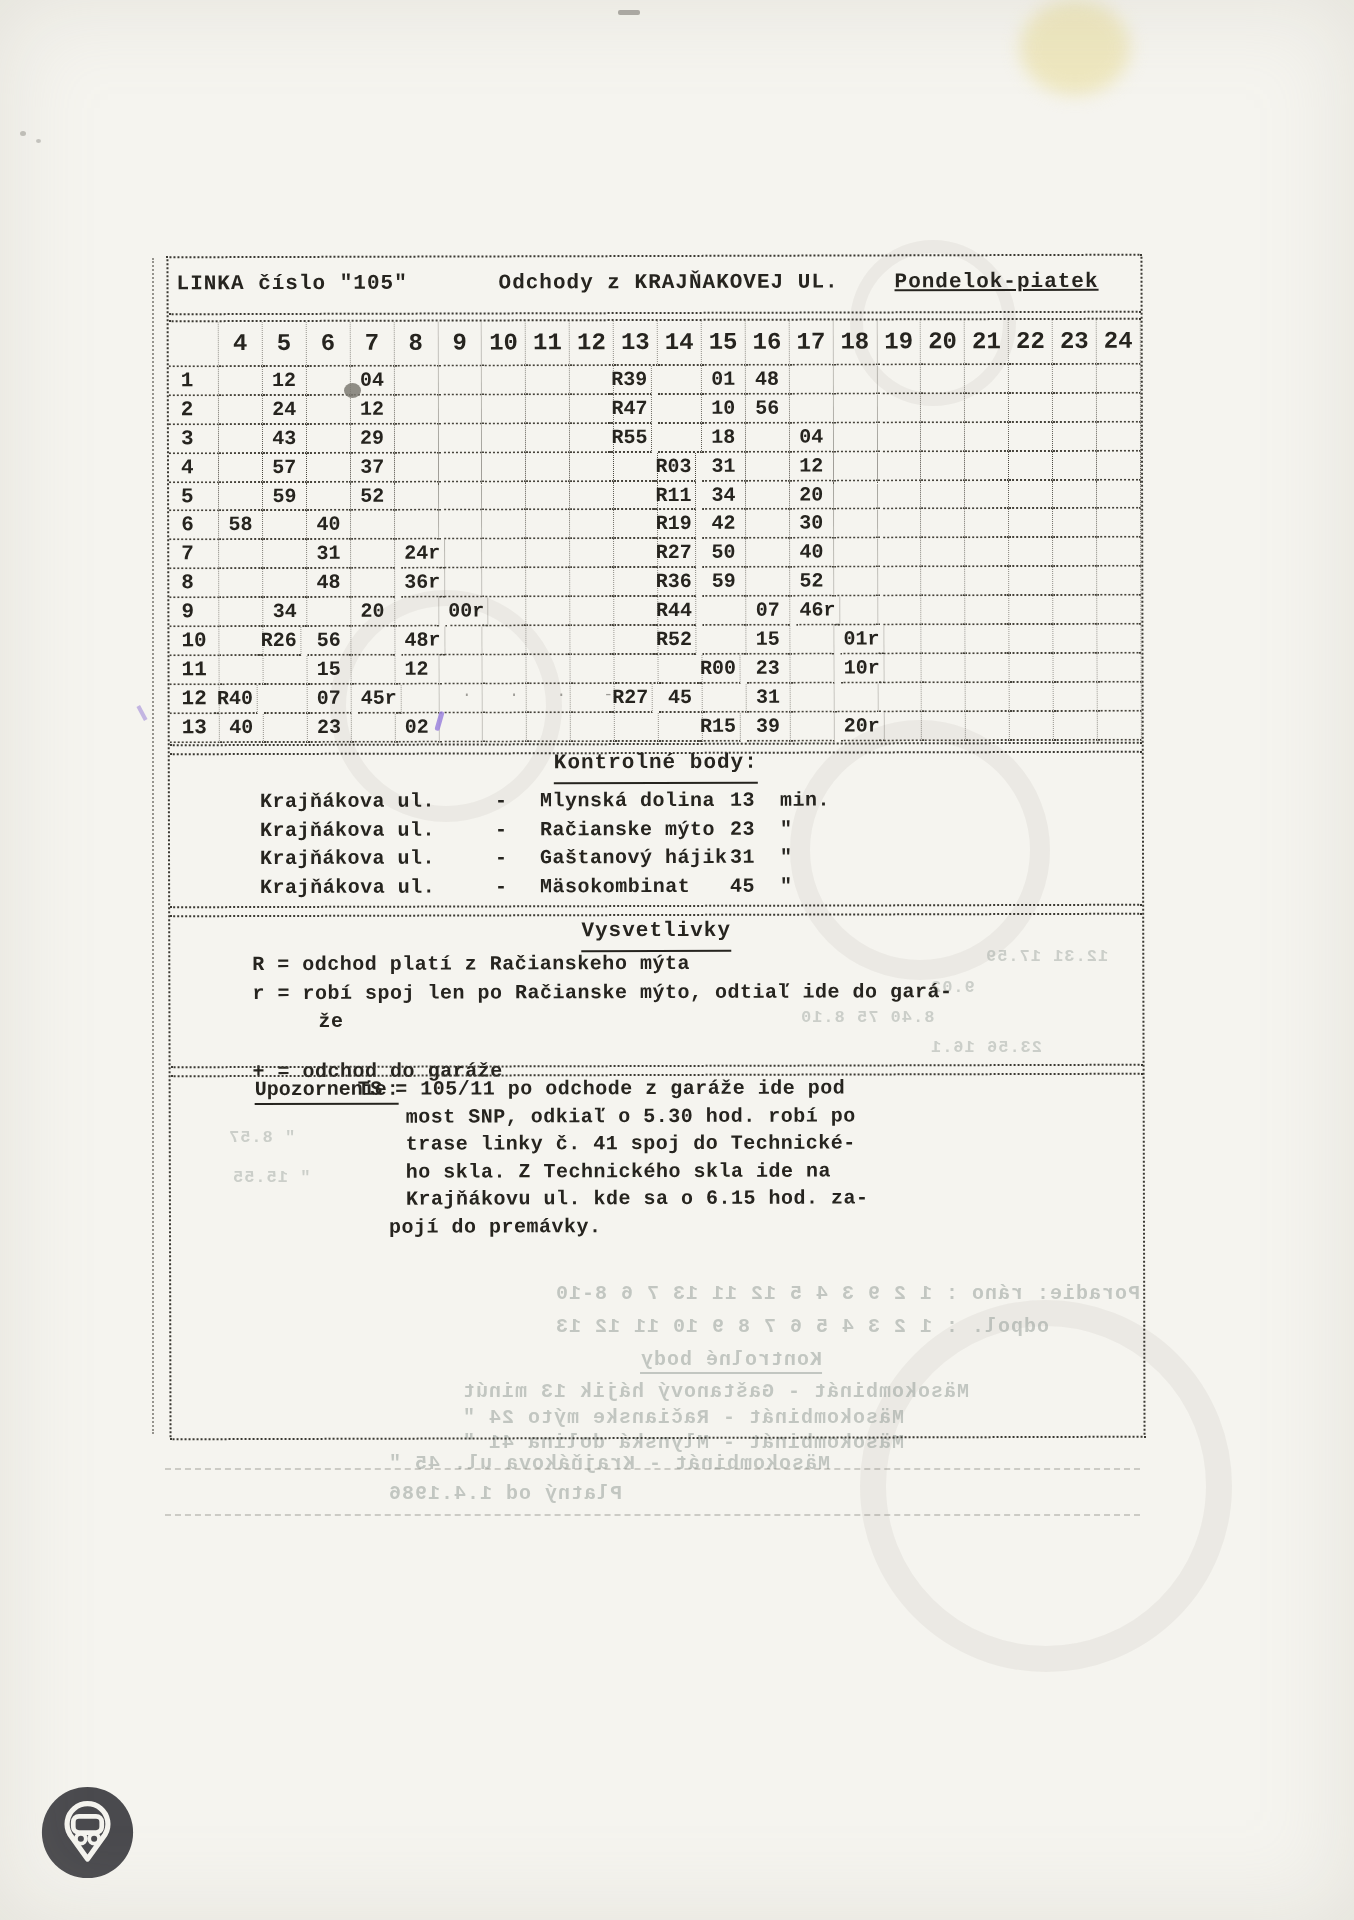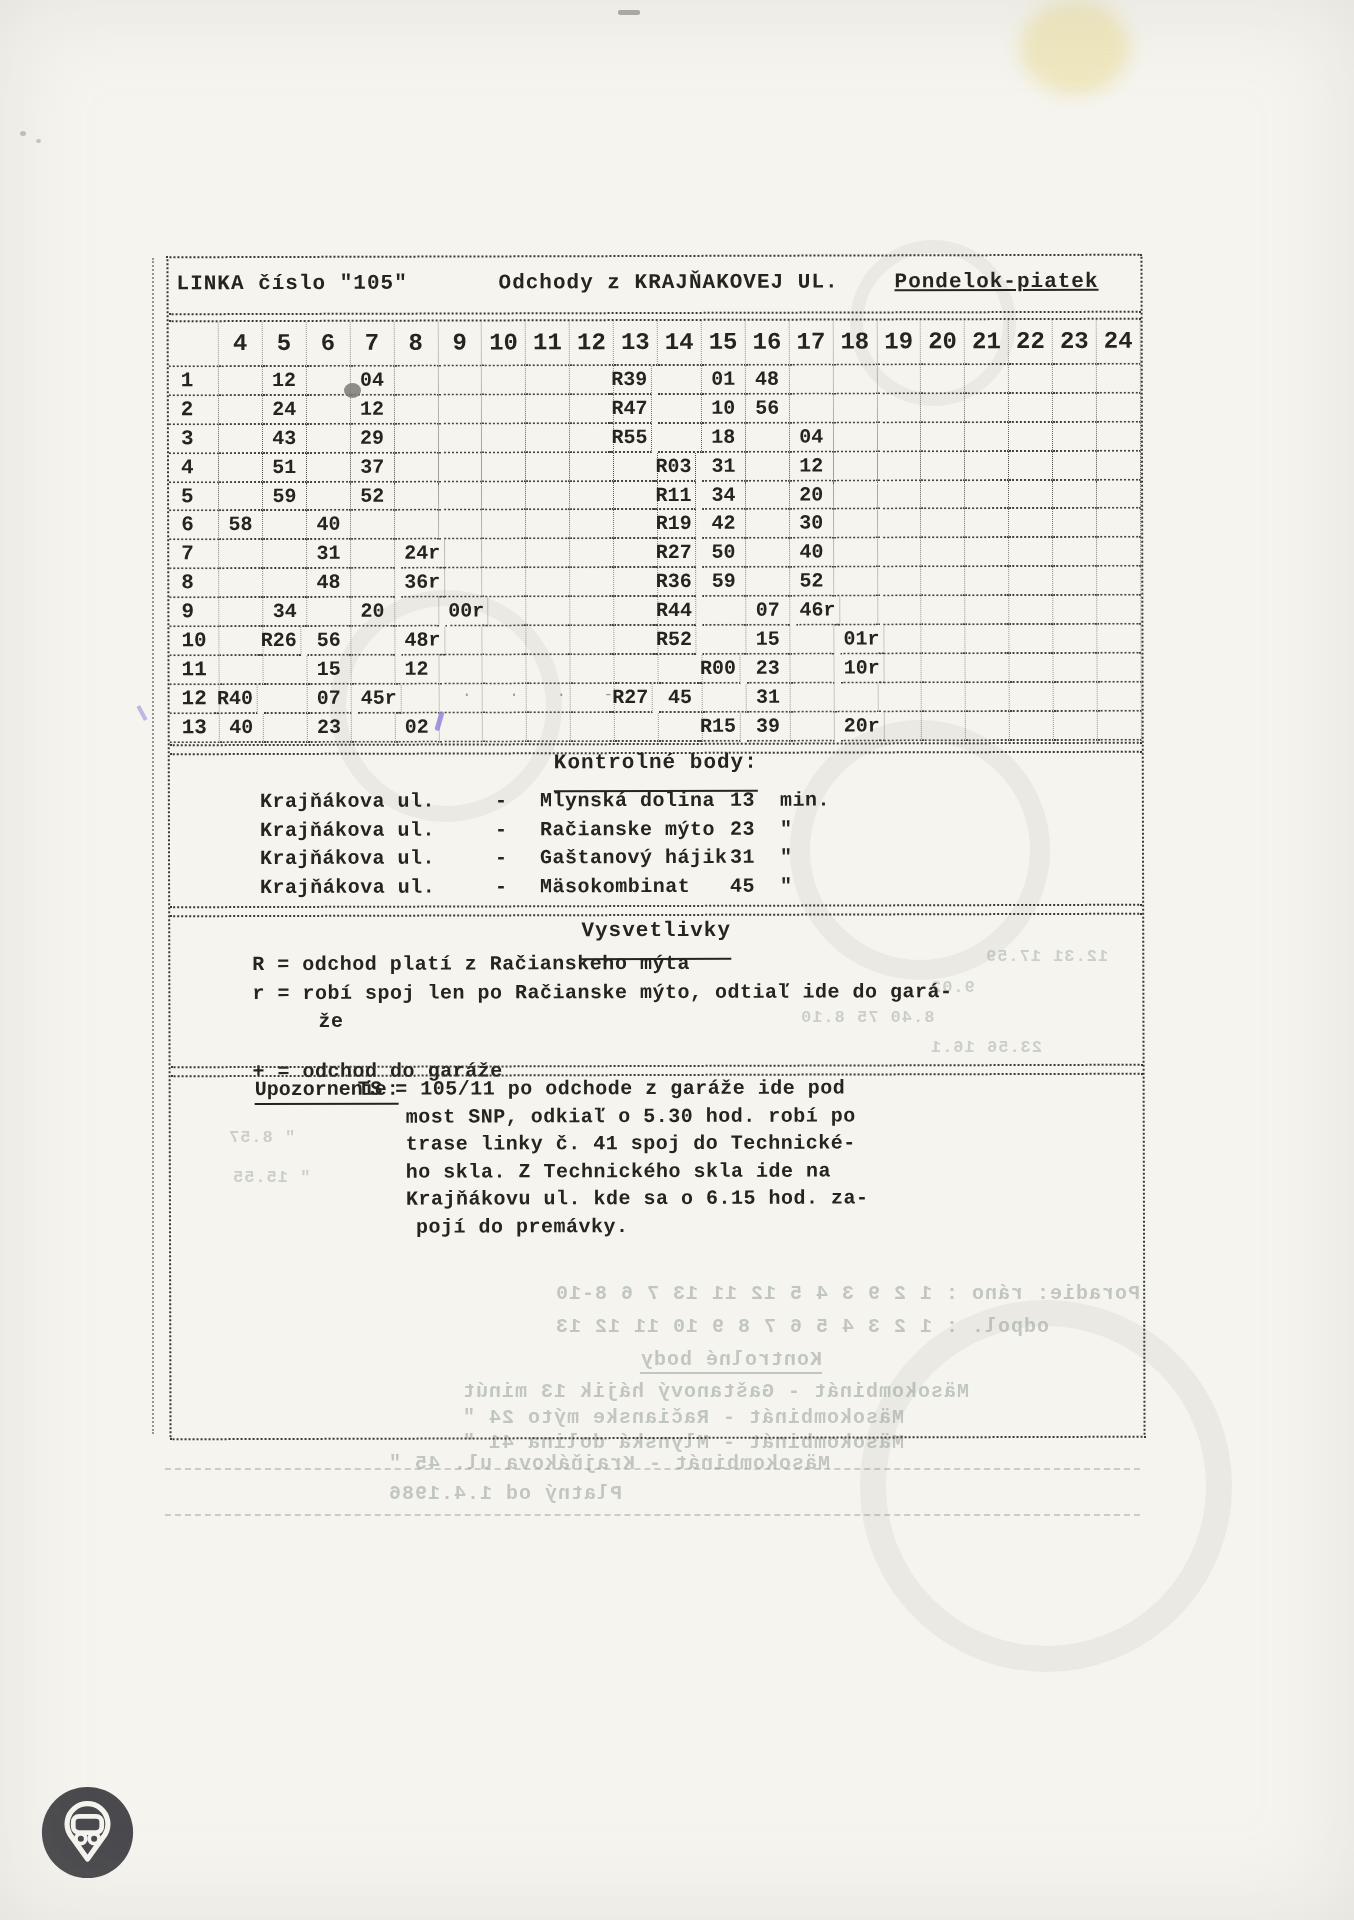--- a/index.html
+++ b/index.html
@@ -43,21 +43,21 @@
         grid-template-rows:45px repeat(13,28.9px);}
   .gcell{border-right:1.5px dotted #4a473f;border-bottom:2px dotted #45423a;
         display:flex;align-items:center;justify-content:center;overflow:visible;white-space:nowrap;}
   .hour-header{font-size:24px;font-weight:bold;}
   .row-label{font-size:21px;font-weight:bold;justify-content:flex-start;padding-left:12px;}
   .time-cell{font-size:20px;font-weight:bold;}
   .time-cell.pre{transform:translateX(-6px);}
   .time-cell.suf{transform:translateX(6px);}
   
   .section-title{position:absolute;left:0;right:0;text-align:center;font-size:21px;font-weight:bold;letter-spacing:1px;}
-  .u{border-bottom:2.5px solid #26241f;padding-bottom:16px;}
+  .u{border-bottom:2.5px solid #26241f;padding-bottom:8px;}
   .sep-double{position:absolute;left:0;right:0;height:7px;border-top:2px dotted #3b3933;border-bottom:2px dotted #3b3933;}
   .kb-row{position:absolute;left:0;right:0;display:grid;
         grid-template-columns:90px 235px 45px 190px 50px 1fr;
         font-size:20px;font-weight:bold;letter-spacing:.5px;}
   .vy-line,.up-line{position:absolute;font-size:20px;font-weight:bold;letter-spacing:.5px;white-space:nowrap;}
   .up-label{font-size:20px;font-weight:bold;border-bottom:2.5px solid #26241f;padding-bottom:2px;}
   
   .bleed{position:absolute;transform:scaleX(-1);color:#99a29c;opacity:.55;font-weight:bold;
         white-space:nowrap;pointer-events:none;font-size:20px;letter-spacing:1px;}
   .bleed.small{font-size:17px;opacity:.45;}
@@ -195,21 +195,21 @@
         <div class="gcell time-cell">04</div>
         <div class="gcell time-cell"></div>
         <div class="gcell time-cell"></div>
         <div class="gcell time-cell"></div>
         <div class="gcell time-cell"></div>
         <div class="gcell time-cell"></div>
         <div class="gcell time-cell"></div>
         <div class="gcell time-cell"></div>
         <div class="gcell row-label">4</div>
         <div class="gcell time-cell"></div>
-        <div class="gcell time-cell">51</div>
+        <div class="gcell time-cell">57</div>
         <div class="gcell time-cell"></div>
         <div class="gcell time-cell">37</div>
         <div class="gcell time-cell"></div>
         <div class="gcell time-cell"></div>
         <div class="gcell time-cell"></div>
         <div class="gcell time-cell"></div>
         <div class="gcell time-cell"></div>
         <div class="gcell time-cell"></div>
         <div class="gcell time-cell pre">R03</div>
         <div class="gcell time-cell">31</div>
@@ -473,21 +473,21 @@
       </div>
 
     <div class="sep-double" style="top:808px"></div>
     <div id="up-block">
         <div class="up-label" style="position: absolute; left: 84px; top: 820px;">Upozornenie:</div>
         <div class="up-line" style="top: 820px; left: 187px;">TS = 105/11 po odchode z garáže ide pod</div>
         <div class="up-line" style="top: 847.6px; left: 235px;">most SNP, odkiaľ o 5.30 hod. robí po</div>
         <div class="up-line" style="top: 875.2px; left: 235px;">trase linky č. 41 spoj do Technické-</div>
         <div class="up-line" style="top: 902.8px; left: 235px;">ho skla. Z Technického skla ide na</div>
         <div class="up-line" style="top: 930.4px; left: 235px;">Krajňákovu ul. kde sa o 6.15 hod. za-</div>
-        <div class="up-line" style="top: 958px; left: 245px;">pojí do premávky.</div>
+        <div class="up-line" style="top: 958px; left: 218px;">pojí do premávky.</div>
       </div>
 
   </div>
 
   <div class="artifact gray-blob"></div>
   <div class="artifact purple-mark"></div>
   <div class="artifact purple-mark2"></div>
   <div class="artifact row12-dots">· · ·&nbsp;-</div>
 
   <div class="logo">

